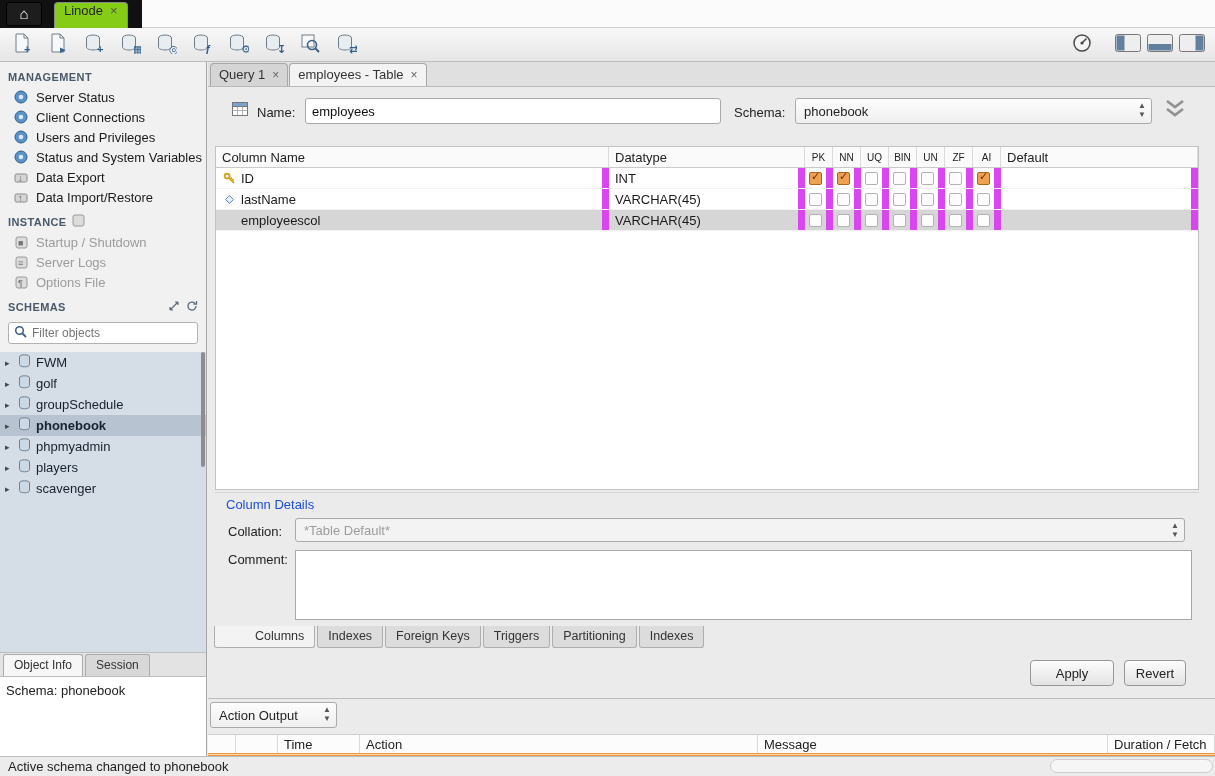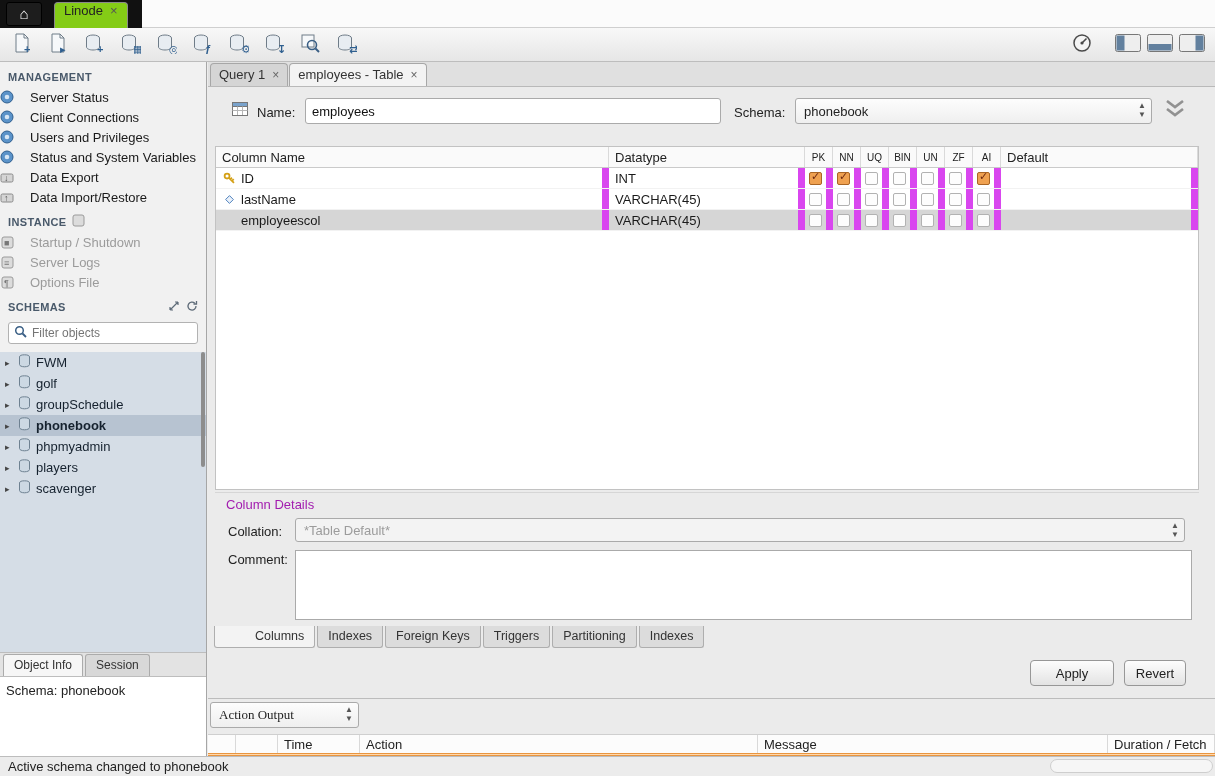--- a/index.html
+++ b/index.html
@@ -16,21 +16,21 @@
   
   .toolbar{position:absolute;left:0;top:28px;width:100%;height:34px;background:linear-gradient(#f8f8f8,#e6e6e6);border-bottom:1px solid #bdbdbd;display:flex;align-items:center;padding:0 8px;}
   .tb-left{display:flex;gap:9px;align-items:center;}
   .tb-btn{width:27px;height:27px;display:flex;align-items:center;justify-content:center;border-radius:3px;}
   .tb-right{margin-left:auto;display:flex;gap:5px;align-items:center;padding-right:2px;}
 
   
   .sidebar{position:absolute;left:0;top:62px;width:207px;height:694px;background:#f1f1f1;border-right:1px solid #a6a6a6;}
   .section-title{font-size:11px;font-weight:bold;color:#49596a;padding:8px 8px 4px 8px;letter-spacing:.4px;display:flex;align-items:center;gap:5px;height:25px;}
   .section-title .sp{flex:1;}
-  .side-item{height:20px;display:flex;align-items:center;gap:16px;font-size:13px;color:#1a1a1a;white-space:nowrap;overflow:hidden;}
+  .side-item{height:20px;display:flex;align-items:center;gap:8px;padding-left:14px;font-size:13px;color:#1a1a1a;white-space:nowrap;overflow:hidden;}
   .side-item.disabled{color:#9b9b9b;}
   .side-item .ico{width:14px;display:flex;justify-content:center;}
   .filter-wrap{margin:5px 8px 0 8px;height:22px;background:#fff;border:1px solid #b2b2b2;border-radius:3px;display:flex;align-items:center;padding:0 5px;gap:5px;}
   .filter-wrap input{border:none;outline:none;flex:1;font-size:12px;color:#333;background:transparent;font-family:inherit;}
   .schema-list{position:absolute;left:0;top:290px;width:100%;height:300px;background:#d5dde6;overflow:hidden;}
   .schema-row{height:21px;display:flex;align-items:center;gap:5px;padding-left:5px;font-size:13px;color:#15212e;}
   .schema-row.selected{background:#b7c3d1;font-weight:bold;}
   .schema-row .arrow{color:#444;font-size:9px;width:8px;}
   .side-scrollbar{position:absolute;right:1px;top:290px;width:4px;height:115px;background:#8d8d8d;border-radius:2px;}
   .side-tabs{position:absolute;left:0;top:590px;width:100%;height:24px;background:#e3e3e3;border-top:1px solid #bdbdbd;display:flex;align-items:flex-end;padding-left:3px;gap:2px;}
@@ -66,21 +66,21 @@
   .grid-row.selected{background:#d6d6d6;}
   .gr-cell{border-right:7px solid #d946ef;display:flex;align-items:center;padding:0 6px;font-size:13px;overflow:hidden;gap:5px;}
   .gr-cell.ctr{justify-content:center;padding:0;}
   .rowico{width:14px;display:flex;justify-content:center;}
   .chk{width:13px;height:13px;border:1px solid #b2b2b2;background:#fdfdfd;border-radius:2px;position:relative;display:inline-block;}
   .chk.on{background:#efa150;border-color:#a96524;}
   .chk.on::after{content:"\2713";position:absolute;left:1px;top:-3px;font-size:11px;font-weight:bold;color:#6d2810;}
 
   
   .detail-sep{position:absolute;left:7px;top:430px;width:984px;height:1px;background:#d6d6d6;}
-  .detail-title{position:absolute;left:18px;top:435px;font-size:13px;color:#a21caf;}
+  .detail-title{position:absolute;left:18px;top:435px;font-size:13px;color:#1d4ed8;}
   .comment-area{position:absolute;left:87px;top:488px;width:897px;height:70px;border:1px solid #aaa;background:#fff;resize:none;outline:none;font-family:inherit;font-size:13px;padding:4px;}
 
   
   .ed-tabs{position:absolute;left:6px;top:564px;display:flex;gap:2px;}
   .ed-tab{padding:3px 10px 4px 10px;font-size:12.5px;background:#dcdcdc;border:1px solid #aeaeae;border-top:none;border-radius:0 0 3px 3px;color:#333;}
   .ed-tab.active{background:#f3f3f3;padding-left:40px;}
 
   .btn{position:absolute;height:26px;border:1px solid #979797;border-radius:4px;background:linear-gradient(#fdfdfd,#e3e3e3);font-size:13px;color:#222;display:flex;align-items:center;justify-content:center;}
   .splitter{position:absolute;left:0;top:636px;width:100%;height:1px;background:#bcbcbc;}
 
@@ -572,21 +572,21 @@
       <div class="ed-tab">Triggers</div>
       <div class="ed-tab">Partitioning</div>
       <div class="ed-tab">Indexes</div>
     </div>
 
   <div class="btn" style="left:822px;top:598px;width:84px;">Apply</div>
   <div class="btn" style="left:916px;top:598px;width:62px;">Revert</div>
 
   <div class="splitter"></div>
 
-  <div class="combo" style="left:2px;top:640px;width:149px;font-family:Liberation Serif, serif;">
+  <div class="combo" style="left:2px;top:640px;width:127px;">
     <span>Action Output</span>
     <span class="steps">
         <span>▲</span>
         <span>▼</span>
       </span>
   </div>
   <div class="out-header" id="out-header">
       <div class="oh-cell" style="width: 28px;"></div>
       <div class="oh-cell" style="width: 42px;"></div>
       <div class="oh-cell" style="width: 82px;">Time</div>

